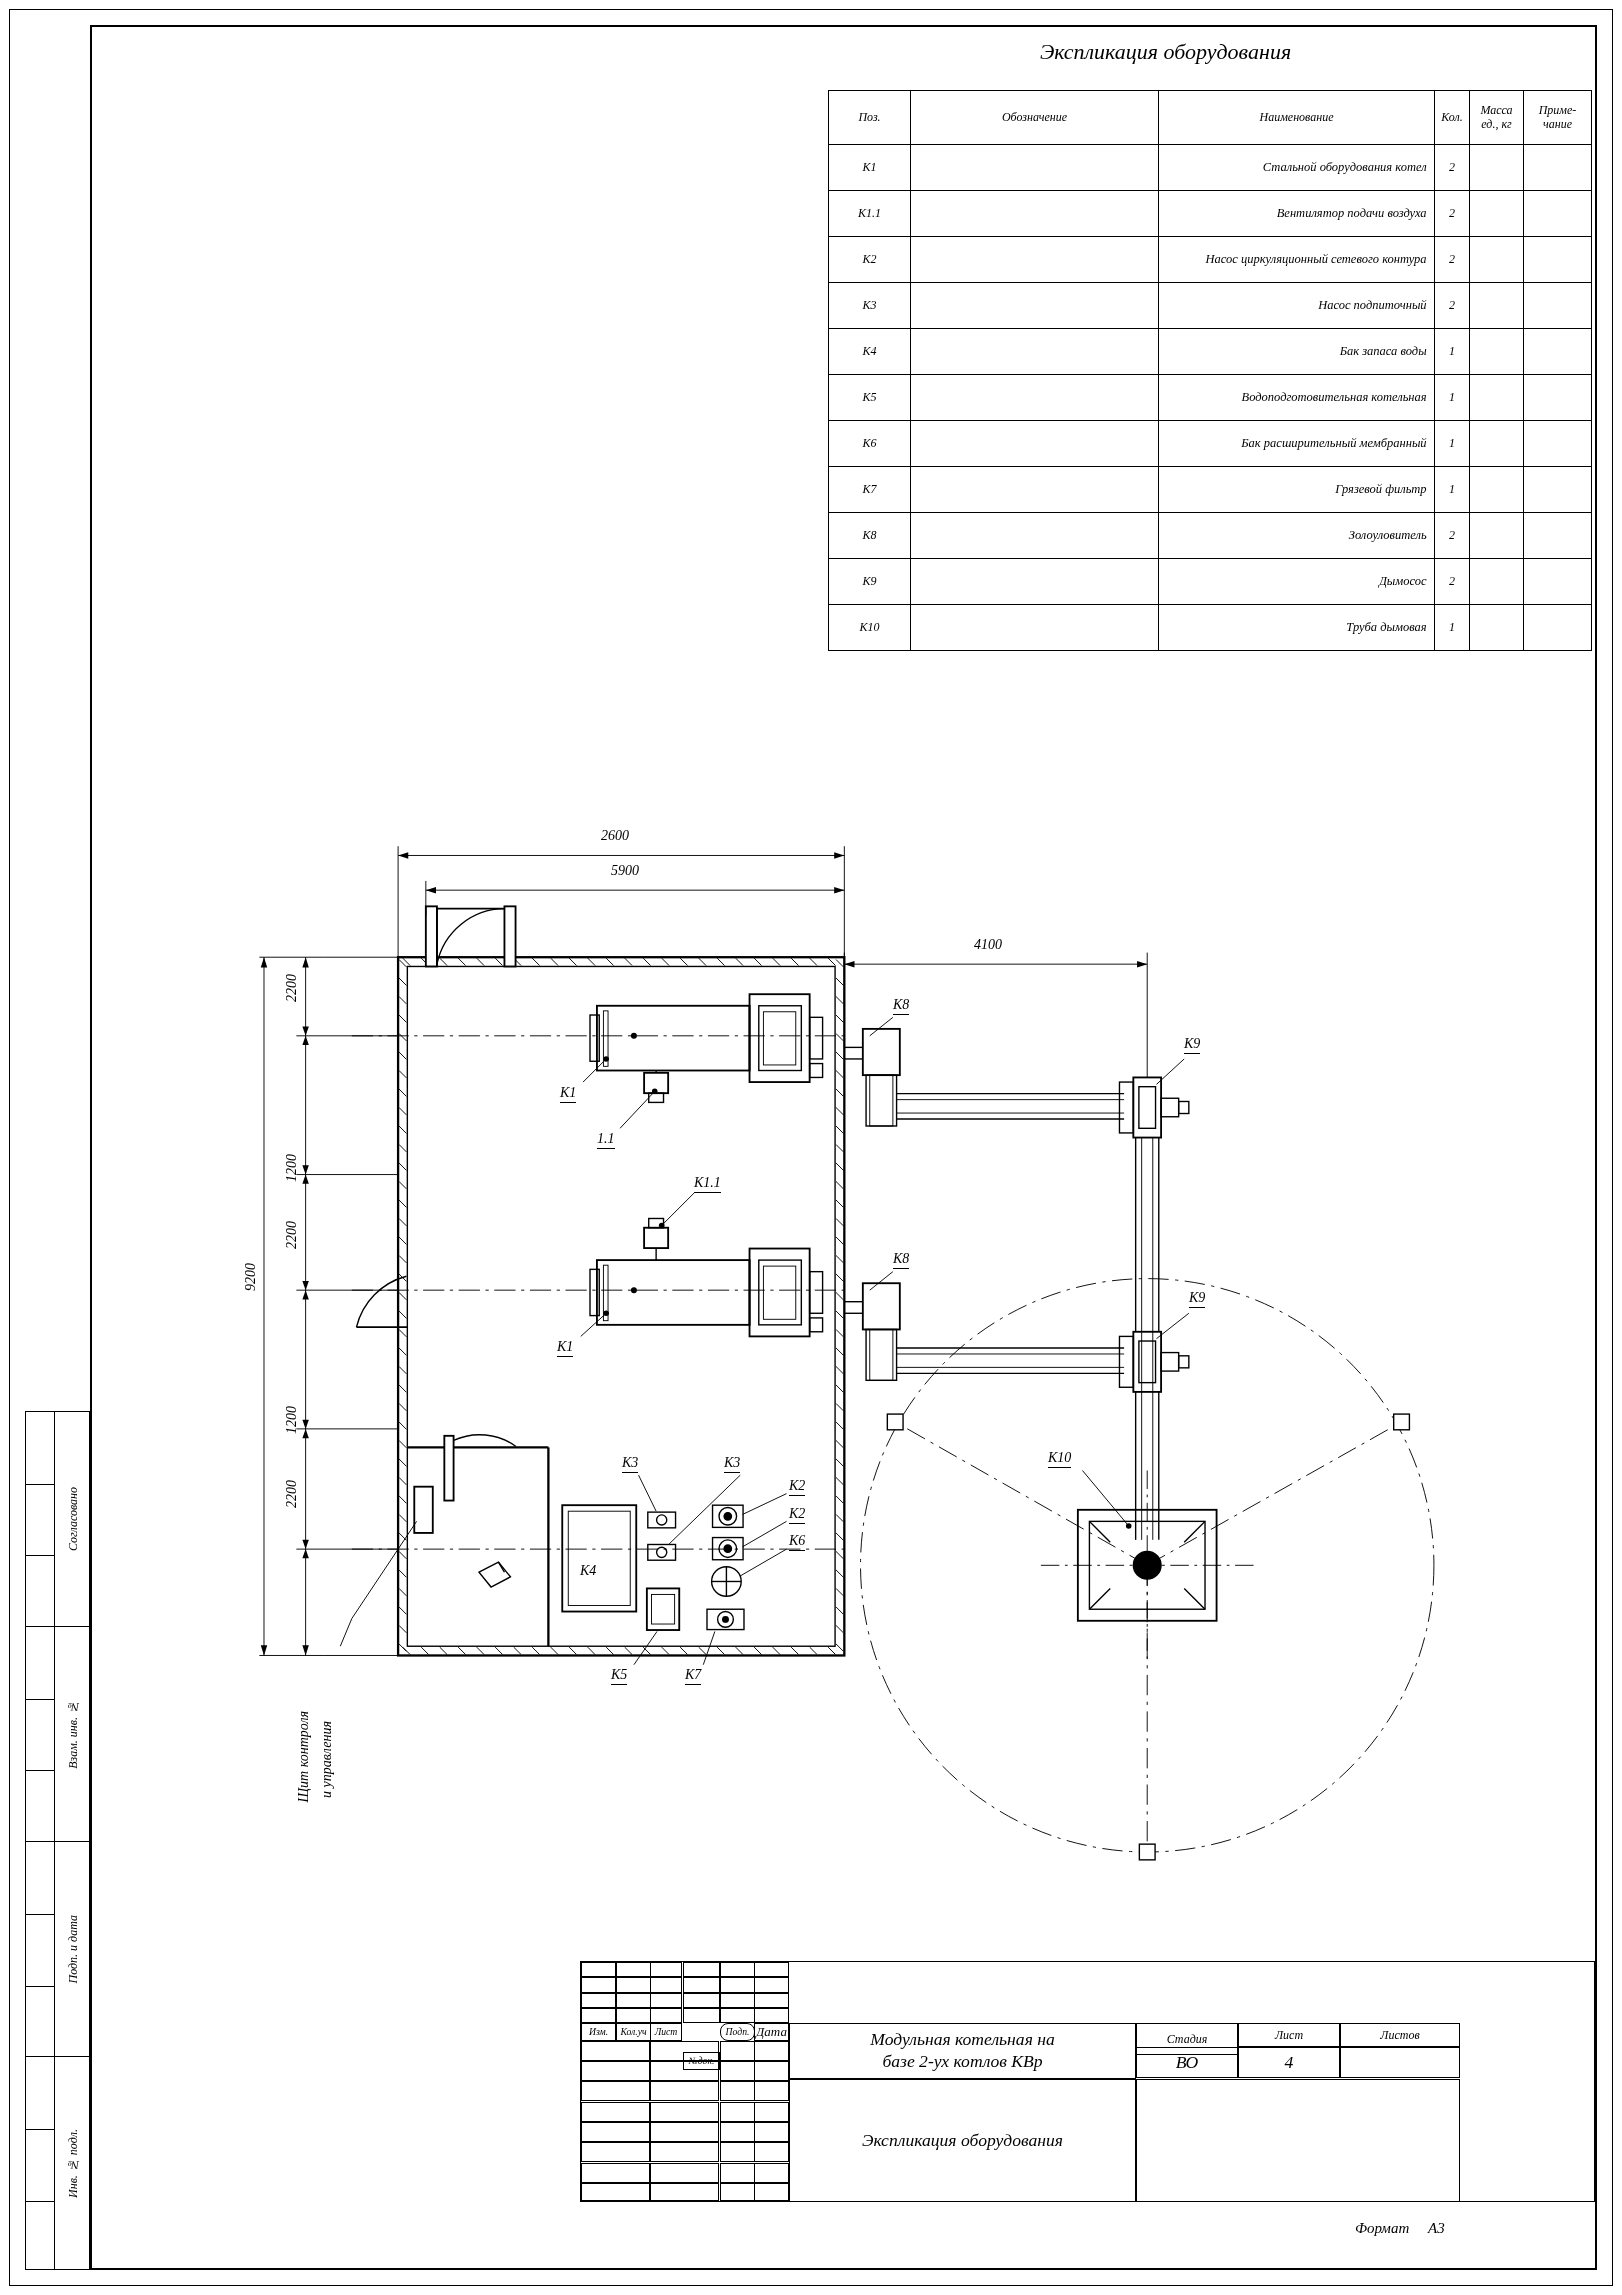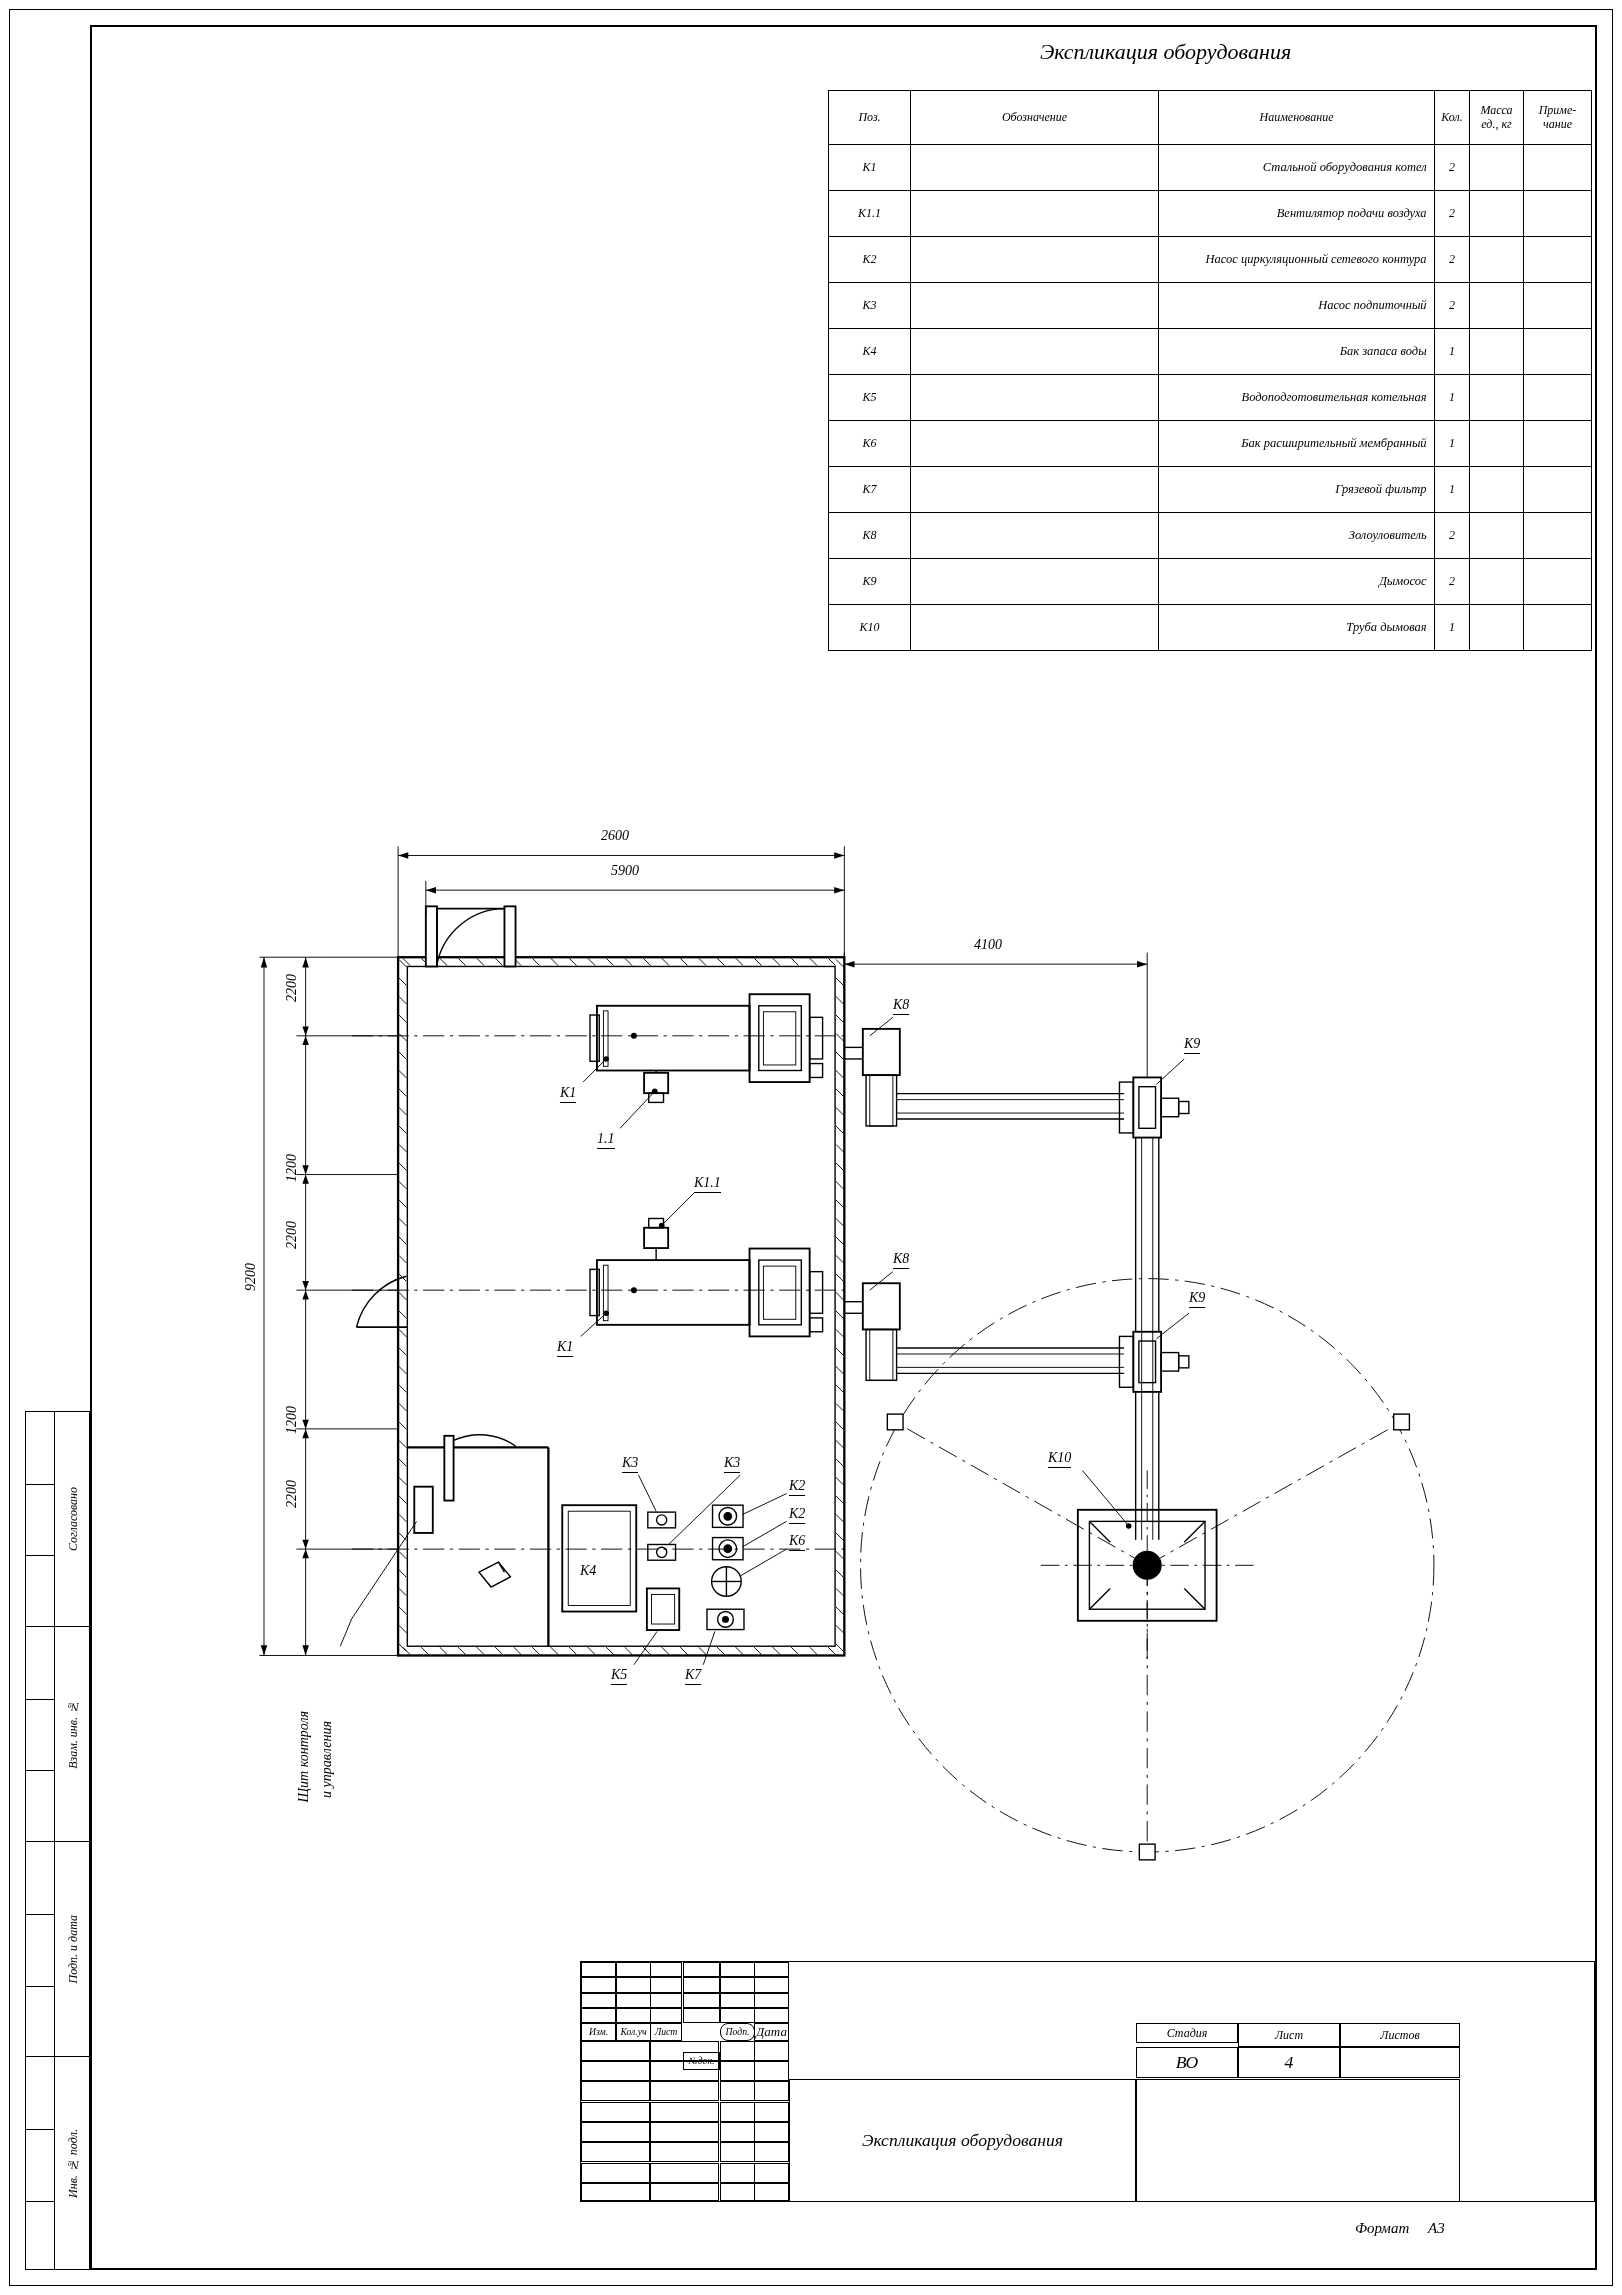--- a/index.html
+++ b/index.html
@@ -671,24 +671,28 @@
     <div class="tb-cell" style="left:0;top:201px;width:69px;height:20.4px;"></div>
     <div class="tb-cell" style="left:69px;top:201px;width:69px;height:20.4px;"></div>
     <div class="tb-cell" style="left:139px;top:201px;width:35px;height:20.4px;"></div>
     <div class="tb-cell" style="left:173px;top:201px;width:35px;height:20.4px;"></div>
 
     <div class="tb-cell" style="left:0;top:221px;width:69px;height:18px;"></div>
     <div class="tb-cell" style="left:69px;top:221px;width:69px;height:18px;"></div>
     <div class="tb-cell" style="left:139px;top:221px;width:35px;height:18px;"></div>
     <div class="tb-cell" style="left:173px;top:221px;width:35px;height:18px;"></div>
 
+    <div class="tb-cell tb-big" style="left:208px;top:61px;width:347px;height:56px;flex-direction:column;line-height:1.25;">
+      <span>Модульная котельная на</span>
+      <span>базе 2-ух котлов КВр</span>
+    </div>
 
     <div class="tb-cell tb-big" style="left:208px;top:117px;width:347px;height:123px;">Экспликация оборудования</div>
 
-    <div class="tb-cell tb-mid" style="left:555px;top:61px;width:102px;height:20px;font-size:12px;">Стадия</div>
+    <div class="tb-cell tb-mid" style="left:555px;top:61px;width:102px;height:32px;font-size:12px;">Стадия</div>
     <div class="tb-cell tb-mid" style="left:657px;top:61px;width:102px;height:24px;font-size:12px;">Лист</div>
     <div class="tb-cell tb-mid" style="left:759px;top:61px;width:120px;height:24px;font-size:12px;">Листов</div>
 
     <div class="tb-cell tb-big" style="left:555px;top:85px;width:102px;height:31px;">ВО</div>
     <div class="tb-cell tb-big" style="left:657px;top:85px;width:102px;height:31px;">4</div>
     <div class="tb-cell tb-big" style="left:759px;top:85px;width:120px;height:31px;"></div>
 
     <div class="tb-cell" style="left:555px;top:117px;width:324px;height:123px;"></div>
   </div>
 

